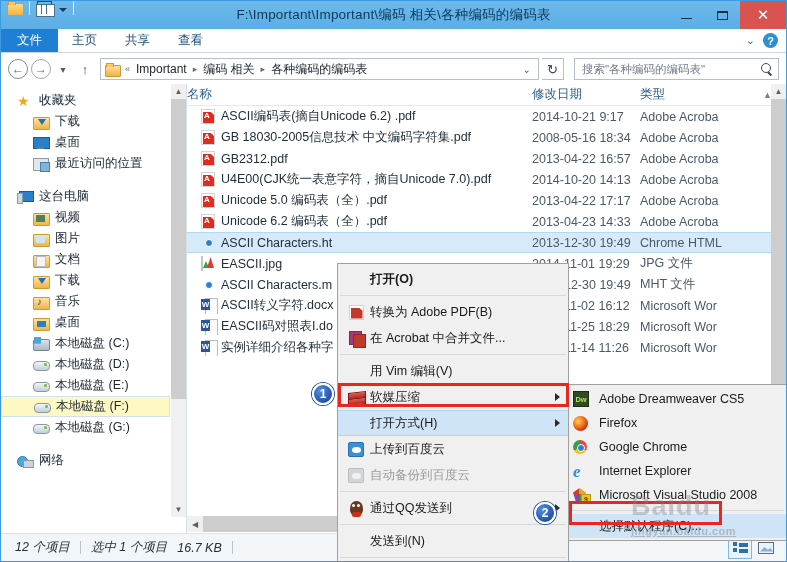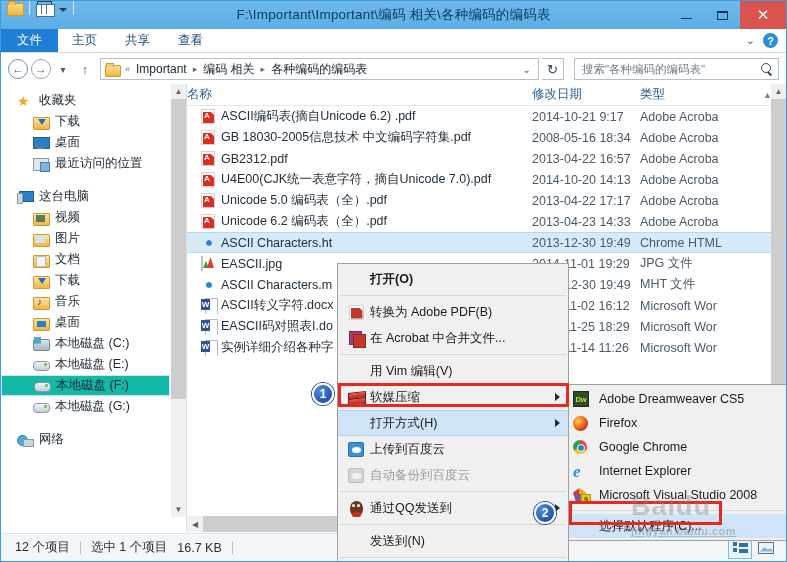--- a/index.html
+++ b/index.html
@@ -161,21 +161,21 @@
     display:flex; align-items:center; justify-content:center; font-size:8px;
   }
   .nav-scroll .thumb { position:absolute; top:15px; left:0; width:15px; height:300px; background:#cdcdcd; }
   .nav-scroll .down { position:absolute; bottom:0; left:0; }
   .nav-list { padding-top:6px; }
   .nav-item {
     height:21px; display:flex; align-items:center; gap:6px; padding-left:16px;
     color:#1b2733; white-space:nowrap;
   }
   .nav-item.child { padding-left:32px; }
-  .nav-item.sel { background:#14b8a6; border:1px solid #cfe1f2; height:21px; margin-right:16px; }
+  .nav-item.sel { background:#fef9c3; border:1px solid #cfe1f2; height:21px; margin-right:16px; }
   .nav-gap { height:12px; }
   .nico { width:16px; height:14px; position:relative; flex:0 0 auto; }
 
   
   .ico-star { color:#f0a623; font-size:14px; line-height:14px; }
   .ico-folder-dl::before {
     content:""; position:absolute; left:0; top:2px; width:15px; height:11px;
     background:linear-gradient(#ffe3a3,#f2b542); border:1px solid #cf9a32; border-radius:1px;
   }
   .ico-folder-dl::after {
@@ -317,21 +317,21 @@
   }
   .hscroll .arrow { width:16px; height:16px; display:flex; align-items:center; justify-content:center; font-size:8px; color:#606060; }
   .hscroll .htrack { flex:1; height:16px; position:relative; }
   .hscroll .hthumb { position:absolute; left:0; top:0; width:195px; height:16px; background:#cdcdcd; }
 
   
   .statusbar {
     position:absolute; left:0; bottom:0; width:785px; height:28px;
     background:#f3f6f8; border-top:1px solid #dde4ea;
     display:flex; align-items:center; padding-left:14px; gap:10px;
-    font-size:12.5px; color:#25313c;
+    font-size:12.5px; color:#25313c;font-style:italic;
   }
   .st-sep { width:1px; height:13px; background:#b9c3cc; }
   .view-btns { margin-left:auto; display:flex; align-items:center; gap:2px; padding-right:8px; }
   .vbtn { width:24px; height:22px; display:flex; align-items:center; justify-content:center; }
   .vbtn.active { border:1px solid #7fb8e2; background:#e8f3fb; }
   .vb-details { width:15px; height:11px; position:relative; }
   .vb-details::before {
     content:""; position:absolute; left:0; top:0; width:4px; height:4px;
     background:#2f6fa8; box-shadow: 0 6px 0 #2f6fa8;
   }
@@ -587,20 +587,24 @@
         <div class="nav-item child">
           <span class="nico ico-fdesk"></span>
           <span>桌面</span>
         </div>
         <div class="nav-item child">
           <span class="nico ico-drivec"></span>
           <span>本地磁盘 (C:)</span>
         </div>
         <div class="nav-item child">
           <span class="nico ico-drive"></span>
+          <span>本地磁盘 (D:)</span>
+        </div>
+        <div class="nav-item child">
+          <span class="nico ico-drive"></span>
           <span>本地磁盘 (E:)</span>
         </div>
         <div class="nav-item child sel">
           <span class="nico ico-drive"></span>
           <span>本地磁盘 (F:)</span>
         </div>
         <div class="nav-item child">
           <span class="nico ico-drive"></span>
           <span>本地磁盘 (G:)</span>
         </div>

